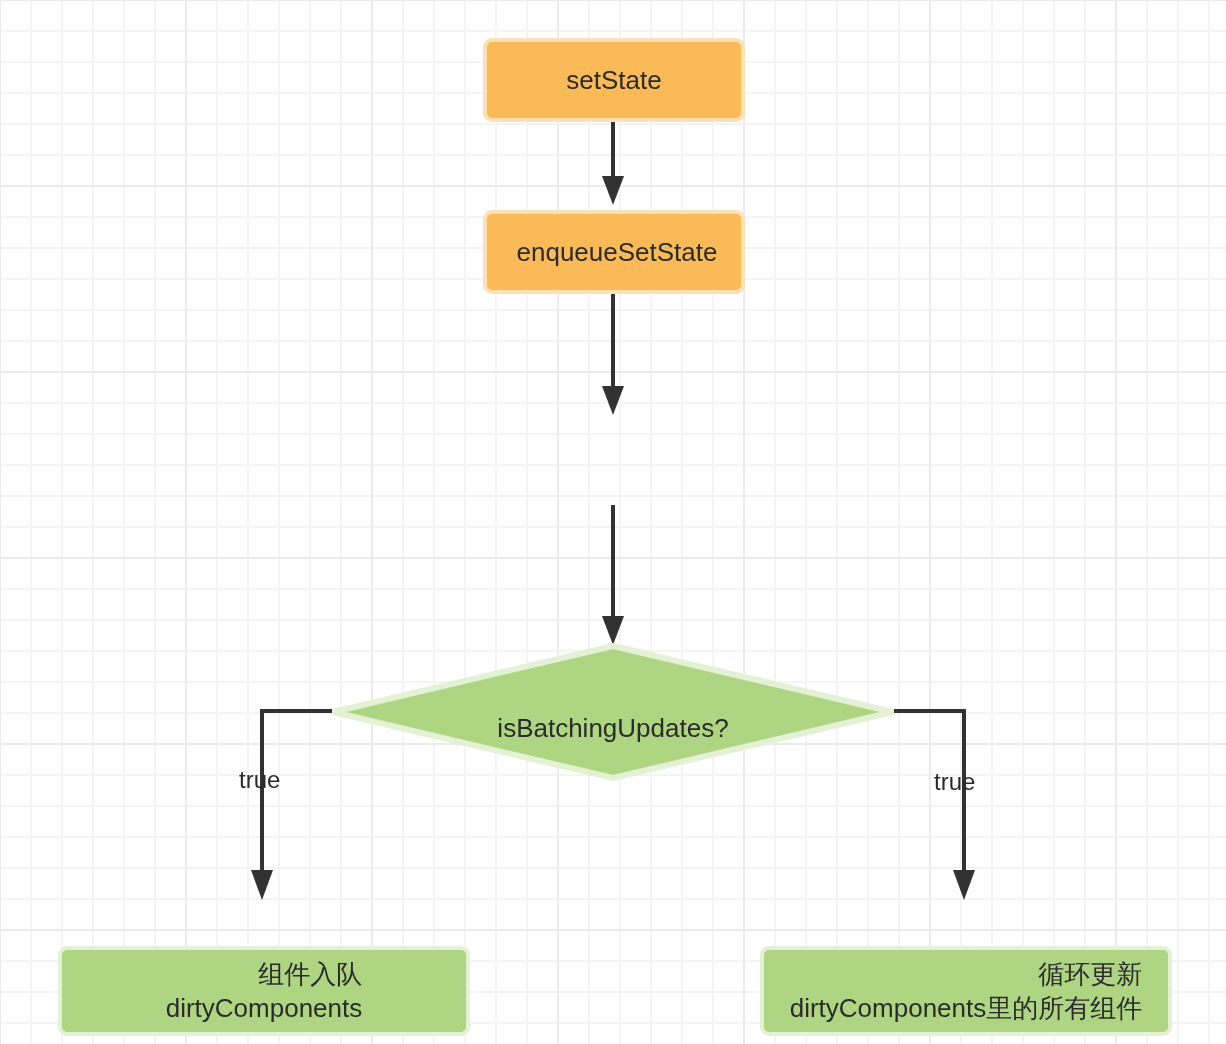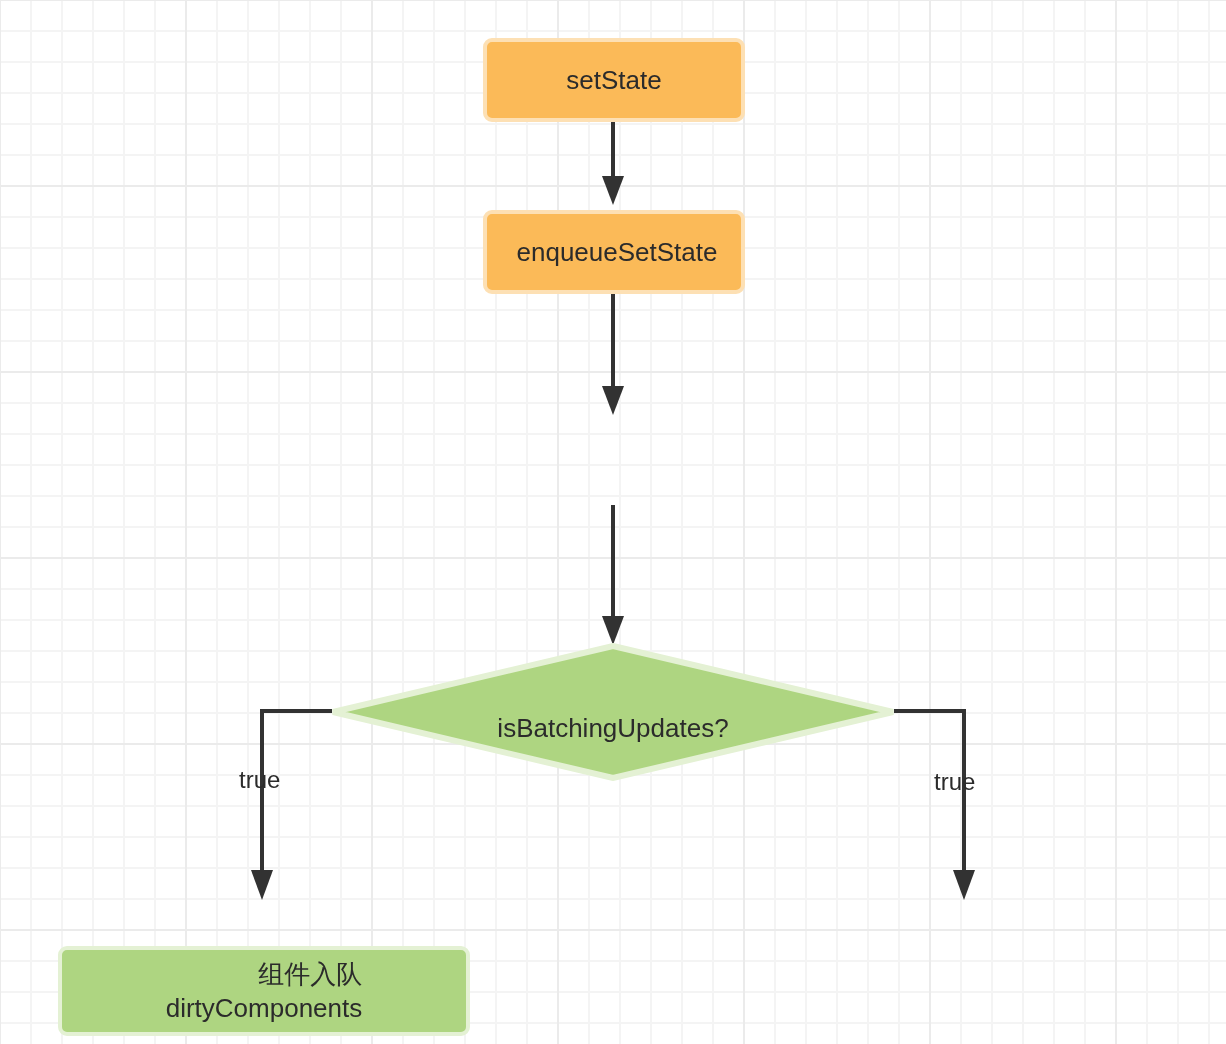--- a/index.html
+++ b/index.html
@@ -161,18 +161,22 @@
       <polygon points="283,3 563,69 283,135 3,69" fill="#aed581" stroke="#e4f1d4" stroke-width="6"></polygon>
     </svg>
     <div class="diamond-label">isBatchingUpdates?</div>
   </div>
 
   <div class="node node-result" style="left:58px; top:906px; width:412px; height:90px;">
     <span>组件入队
 dirtyComponents</span>
   </div>
 
+  <div class="node node-result" style="left:760px; top:906px; width:412px; height:90px;">
+    <span>循环更新
+dirtyComponents里的所有组件</span>
+  </div>
 
   <div class="edge-label" style="left:239px; top:766px;">true</div>
 
   <div class="edge-label" style="left:934px; top:768px;">true</div>
 
 </div>
 
 </body></html>

